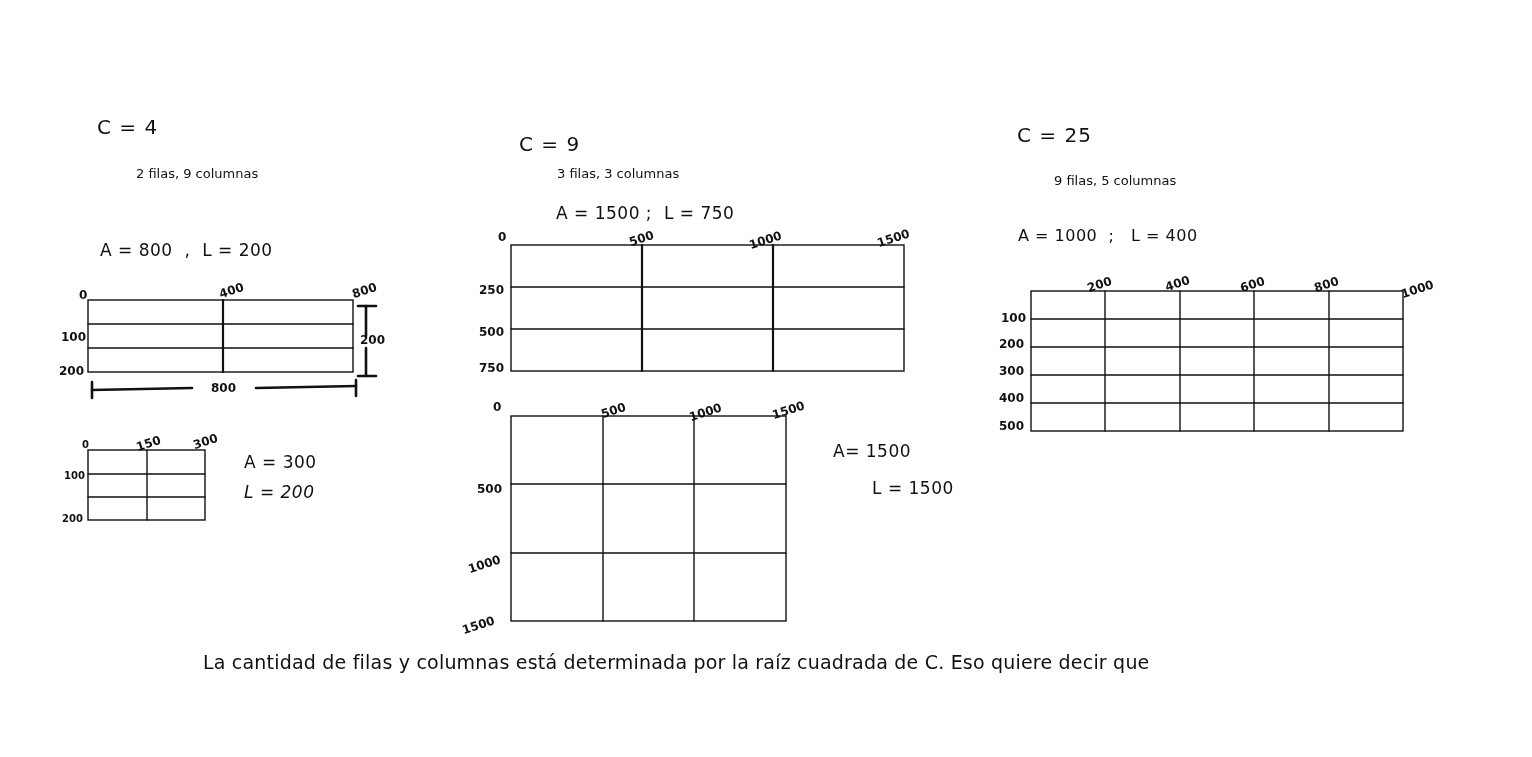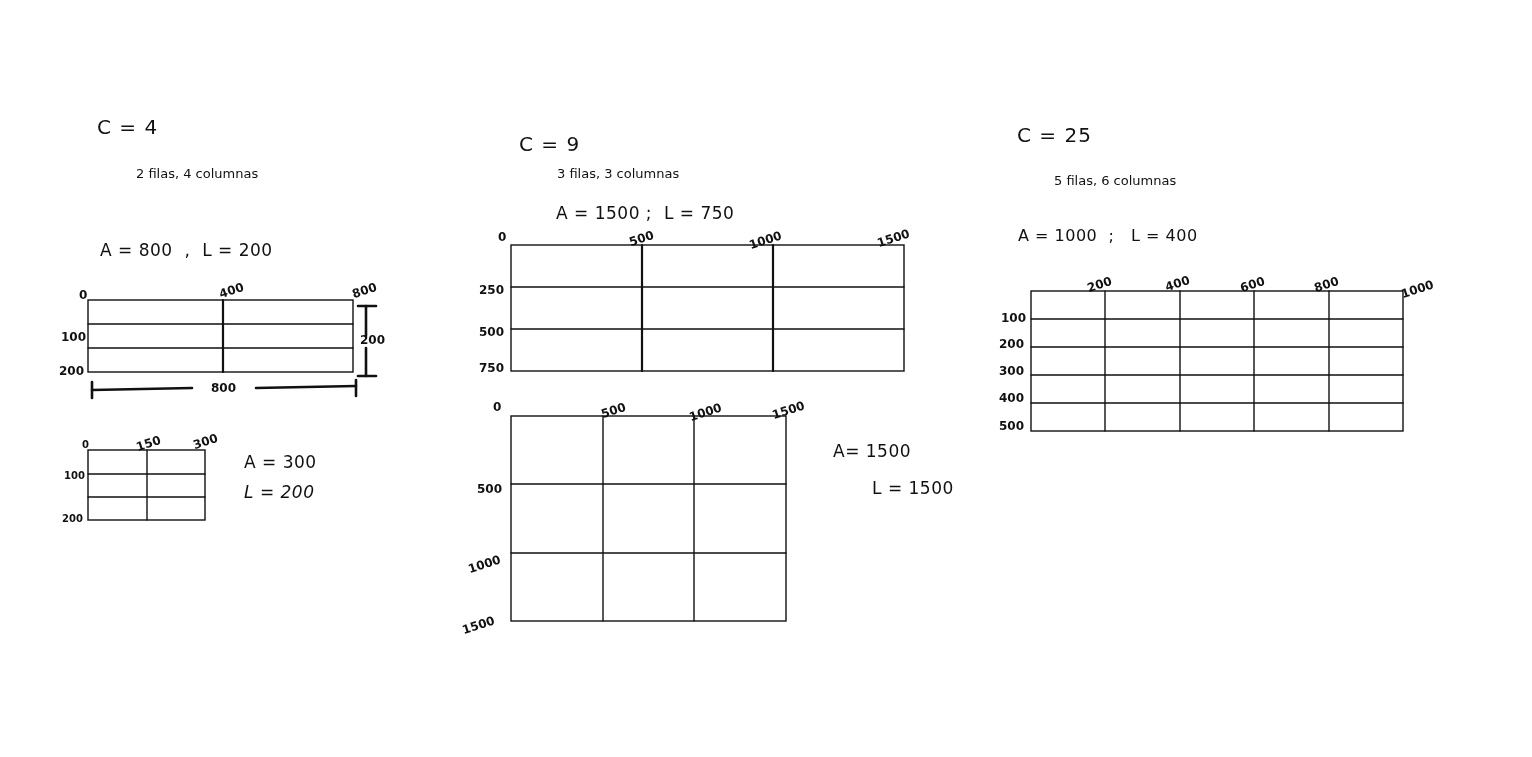--- a/index.html
+++ b/index.html
@@ -80,21 +80,21 @@
     stroke-linecap: round;
   }
 </style>
 </head>
 <body>
 
 <div id="canvas">
 
 
   <div class="abs txt c-label" style="left:97px; top:115px;">C = 4</div>
-  <div class="abs txt sub-label" style="left:136px; top:166px;">2 filas, 4 columnas</div>
+  <div class="abs txt sub-label" style="left:136px; top:166px;">2 filas, 9 columnas</div>
   <div class="abs txt al-label" style="left:100px; top:240px;">A = 800  ,  L = 200</div>
 
   <svg class="abs" style="left:88px; top:300px;" width="270" height="80">
     <rect class="grid-line" x="0" y="0" width="265" height="72"></rect>
     <line class="grid-line" x1="0" y1="24" x2="265" y2="24"></line>
     <line class="grid-line" x1="0" y1="48" x2="265" y2="48"></line>
     <line class="grid-line-thick" x1="135" y1="0" x2="135" y2="72"></line>
   </svg>
 
   <div class="abs txt tick" style="left:79px; top:288px;">0</div>
@@ -164,21 +164,21 @@
   <div class="abs txt tick tick-rot" style="left:692px; top:410px;">1000</div>
   <div class="abs txt tick tick-rot" style="left:775px; top:408px;">1500</div>
   <div class="abs txt tick" style="left:477px; top:482px;">500</div>
   <div class="abs txt tick tick-rot" style="left:471px; top:562px;">1000</div>
   <div class="abs txt tick tick-rot" style="left:465px; top:623px;">1500</div>
 
   <div class="abs txt al-label" style="left:833px; top:441px;">A= 1500</div>
   <div class="abs txt al-label" style="left:872px; top:478px;">L = 1500</div>
 
   <div class="abs txt c-label" style="left:1017px; top:123px;">C = 25</div>
-  <div class="abs txt sub-label" style="left:1054px; top:173px;">5 filas, 6 columnas</div>
+  <div class="abs txt sub-label" style="left:1054px; top:173px;">9 filas, 5 columnas</div>
   <div class="abs txt al-label-sm" style="left:1018px; top:226px;">A = 1000  ;   L = 400</div>
 
   <svg class="abs" style="left:1031px; top:291px;" width="380" height="145">
     <rect class="grid-line" x="0" y="0" width="372" height="140"></rect>
     <line class="grid-line" x1="0" y1="28" x2="372" y2="28"></line>
     <line class="grid-line" x1="0" y1="56" x2="372" y2="56"></line>
     <line class="grid-line" x1="0" y1="84" x2="372" y2="84"></line>
     <line class="grid-line" x1="0" y1="112" x2="372" y2="112"></line>
     <line class="grid-line" x1="74" y1="0" x2="74" y2="140"></line>
     <line class="grid-line" x1="149" y1="0" x2="149" y2="140"></line>
@@ -191,14 +191,15 @@
   <div class="abs txt tick tick-rot" style="left:1243px; top:281px;">600</div>
   <div class="abs txt tick tick-rot" style="left:1317px; top:281px;">800</div>
   <div class="abs txt tick tick-rot" style="left:1404px; top:287px;">1000</div>
 
   <div class="abs txt tick" style="left:1001px; top:311px;">100</div>
   <div class="abs txt tick" style="left:999px; top:337px;">200</div>
   <div class="abs txt tick" style="left:999px; top:364px;">300</div>
   <div class="abs txt tick" style="left:999px; top:391px;">400</div>
   <div class="abs txt tick" style="left:999px; top:419px;">500</div>
 
+  <div class="abs txt bottom-note" style="left:203px; top:648px;">La cantidad de filas y columnas está determinada por la raíz cuadrada de C. Eso quiere decir que</div>
 
 </div>
 
 </body></html>

